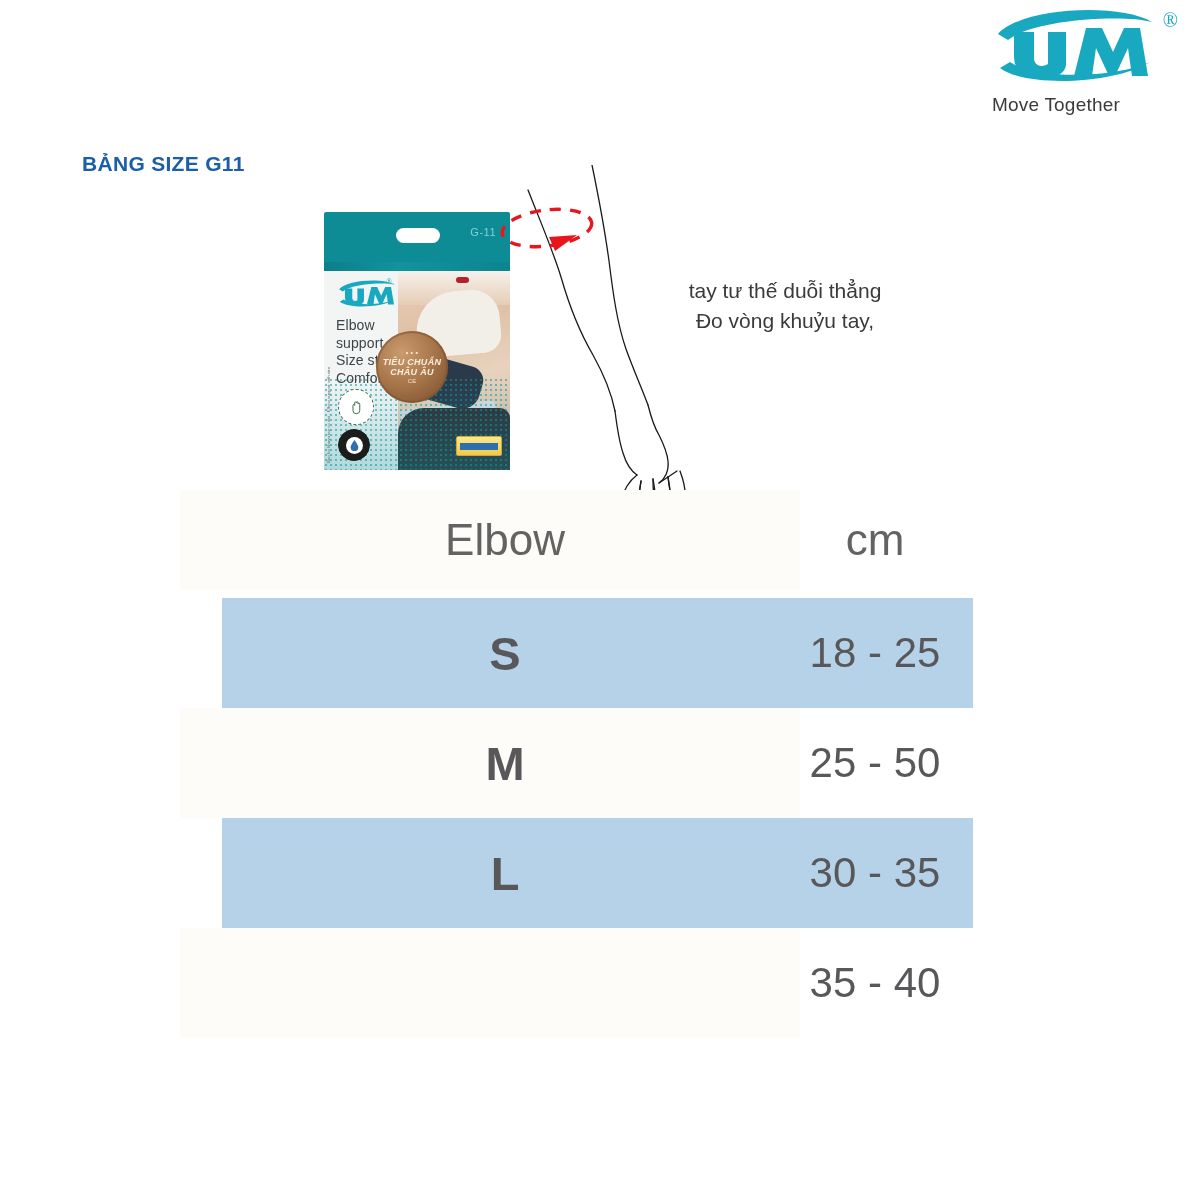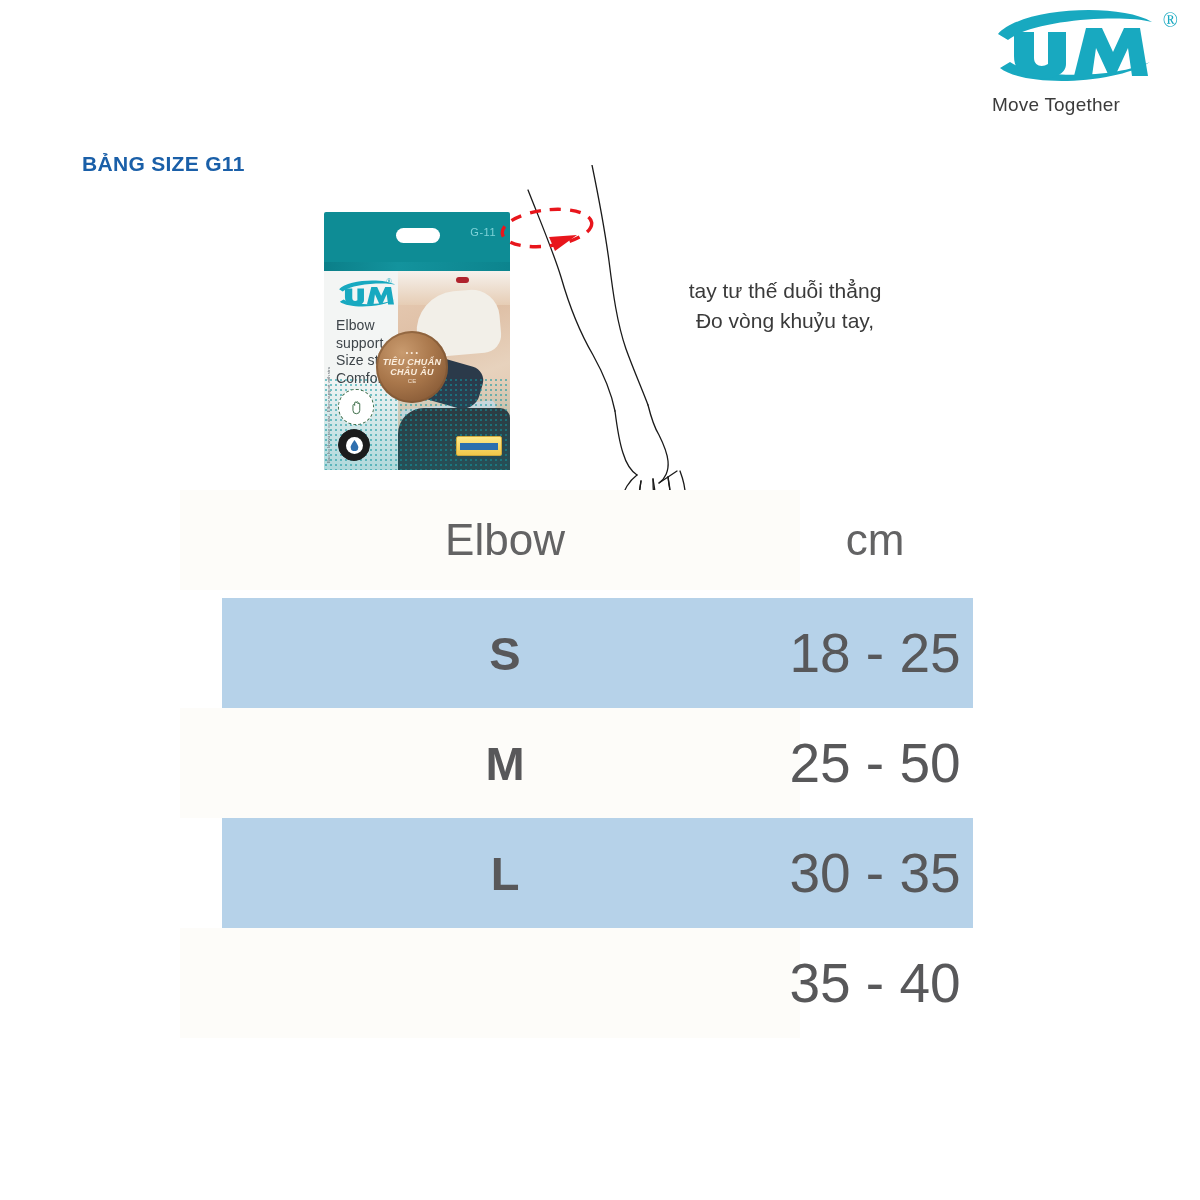--- a/index.html
+++ b/index.html
@@ -98,21 +98,21 @@
   .cell{position:absolute;top:0;height:100%;display:flex;align-items:center;justify-content:center;
     color:#58585a;}
   .cell-size{left:180px;width:290px;}
   .cell-cm{left:530px;width:330px;}
   .hdr{height:100px;top:0;}
   .hdr .cell{font-size:44px;font-weight:normal;color:#636364;}
   .hdr .cell-size{left:180px;width:290px;}
   .hdr .cell-cm{left:530px;width:330px;}
   .rbody{height:110px;}
   .rbody .cell-size{font-size:47px;font-weight:bold;}
-  .rbody .cell-cm{font-size:55px;font-weight:normal;}
+  .rbody .cell-cm{font-size:42px;font-weight:normal;}
 </style>
 </head>
 <body>
 
 <div class="page">
 
   <div class="brand">
     <div class="brand-mark">
       <svg width="170" height="82" viewBox="0 0 170 82" xmlns="http://www.w3.org/2000/svg">
         <path d="M6,28 C28,2 126,-4 160,16 C128,8 40,14 16,34 Z" fill="#18a9c0"></path>

